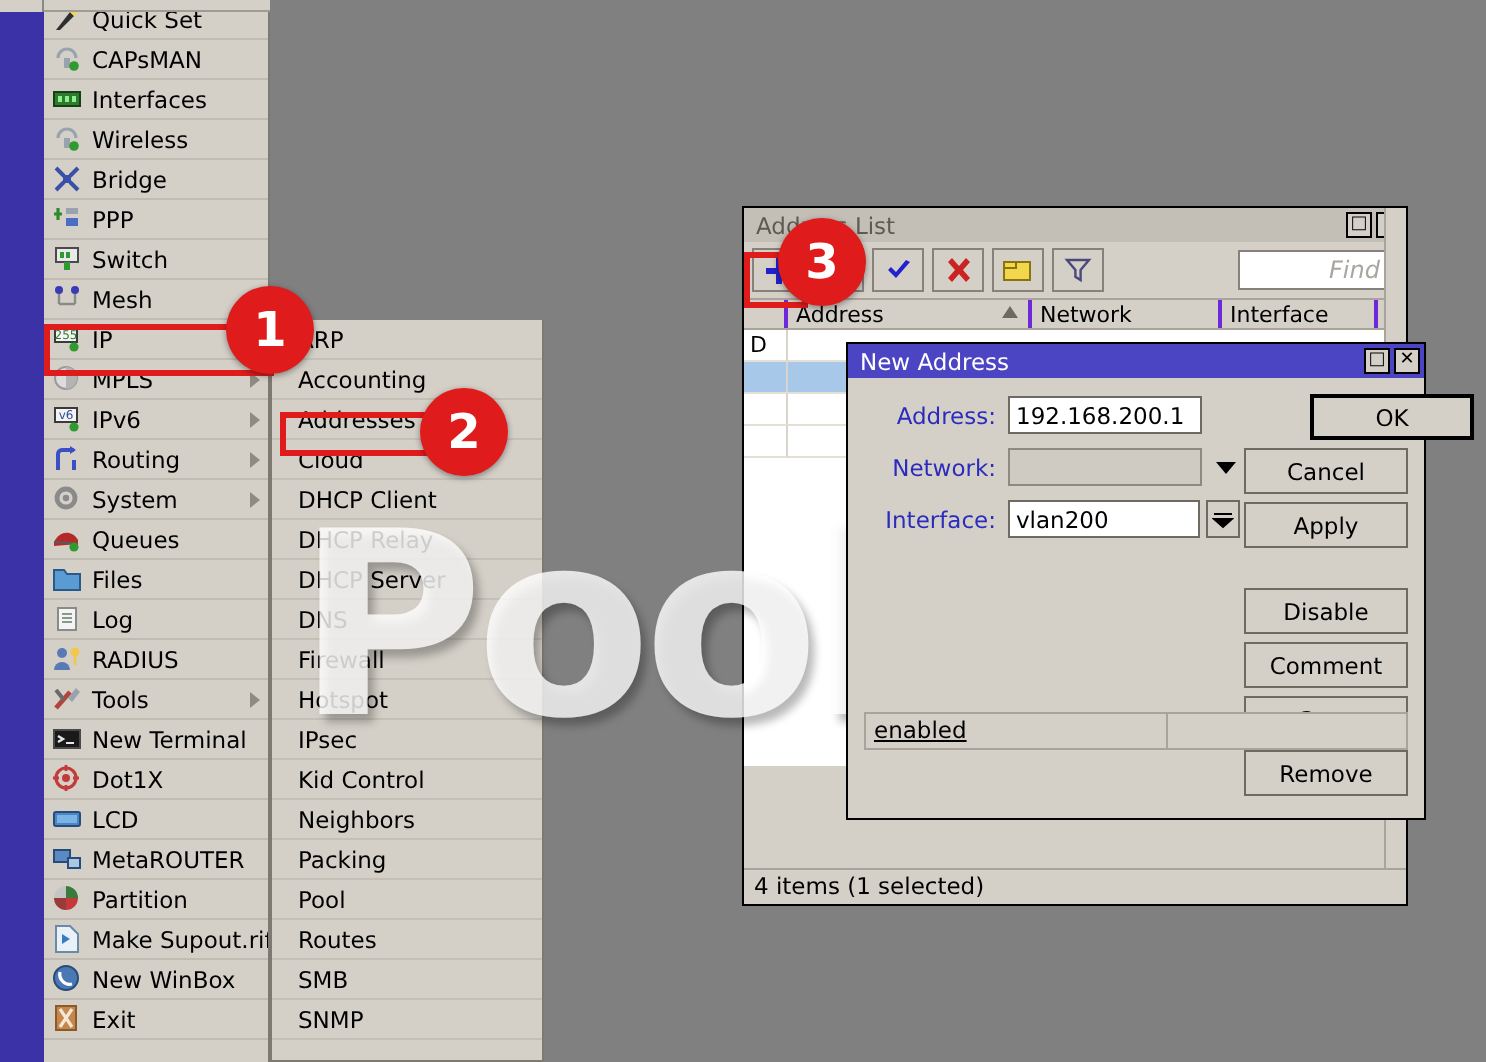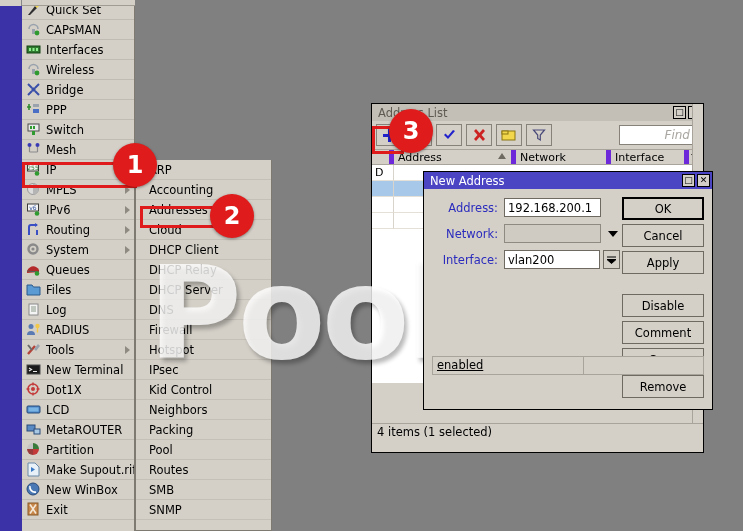--- a/index.html
+++ b/index.html
@@ -104,42 +104,42 @@
     position:absolute; right:6px; top:4px; width:78px; height:20px;
     background:#fff; border:1px solid #86827a;
     display:flex;align-items:center;justify-content:flex-end;padding-right:6px;
     color:#a9a5a0; font-style:italic; font-size:12px;
   }
   #addrwin .colhdr {
     display:flex; height:16px; background:#d4d0c8;
     border-top:1px solid #a8a49c; border-bottom:1px solid #a8a49c;
     font-size:11px; color:#000;
   }
-  #addrwin .colhdr .c { border-right:5px solid #6d28d9; padding-left:4px;
+  #addrwin .colhdr .c { border-right:2px solid #6d28d9; padding-left:4px;
     line-height:15px; position:relative; overflow:hidden; white-space:nowrap;}
   #addrwin .colhdr .c0 { width:22px; }
   #addrwin .colhdr .c1 { width:122px; }
   #addrwin .colhdr .c2 { width:95px; }
   #addrwin .colhdr .c3 { width:78px; }
   #addrwin .colhdr .c4 { width:14px; display:flex;align-items:center;justify-content:center;}
   .sortmark { position:absolute; right:5px; top:3px; width:0;height:0;
     border-left:4px solid transparent;border-right:4px solid transparent;
     border-bottom:6px solid #6e6a62; }
   .hdrdown { width:0;height:0;border-left:5px solid transparent;
     border-right:5px solid transparent;border-top:6px solid #000; }
 
   #addrwin .rows { background:#fff; height:218px; position:relative; }
   #addrwin .row { display:flex; height:16px; font-size:11px; }
   #addrwin .row .fc { width:22px; border-right:1px solid #d8d4cc;
      border-bottom:1px solid #e4e0d8; padding-left:3px; line-height:15px; }
   #addrwin .row .rest { flex:1; border-bottom:1px solid #e4e0d8; }
   #addrwin .row.sel .fc { background:#a8c8ea; }
   #addrwin .row.sel .rest { background:#a8c8ea; }
   #addrwin .statusbar {
-    position:absolute; left:0; right:0; bottom:0; height:29px;
+    position:absolute; left:0; right:0; bottom:0; height:18px;
     background:#d4d0c8; border-top:1px solid #a8a49c;
     font-size:11.5px; line-height:17px; padding-left:5px;
   }
   #addrwin .vscroll {
     position:absolute; right:0; top:0; width:11px; bottom:0;
     background:#d4d0c8; border-left:1px solid #a8a49c;
   }
 
   
   #newaddr { left:423px; top:171px; width:290px; height:239px; z-index:70; }
@@ -167,21 +167,21 @@
   }
   .caret { width:0;height:0;border-left:5px solid transparent;
     border-right:5px solid transparent;border-top:6px solid #000; }
 
   .btncol { position:absolute; right:8px; top:8px; width:82px; }
   .dbtn {
     height:23px; width:82px; margin-bottom:4px; background:#d4d0c8;
     border:1px solid #6e6a62; font-size:11.5px; color:#000;
     display:flex;align-items:center;justify-content:center; cursor:default;
   }
-  .dbtn.def { border:2px solid #000; }
+  .dbtn.def { border:2px solid #000;margin-left:33px; }
   .dbtn.gap { margin-top:20px; }
 
   #newaddr .statwrap {
     position:absolute; left:8px; right:8px; bottom:8px; height:19px;
     display:flex;
     text-decoration:underline;
   }
   #newaddr .stat1 {
     flex:0 0 152px; background:#d4d0c8; border:1px solid #a8a49c;
     font-size:11.5px; line-height:17px; padding-left:4px;

